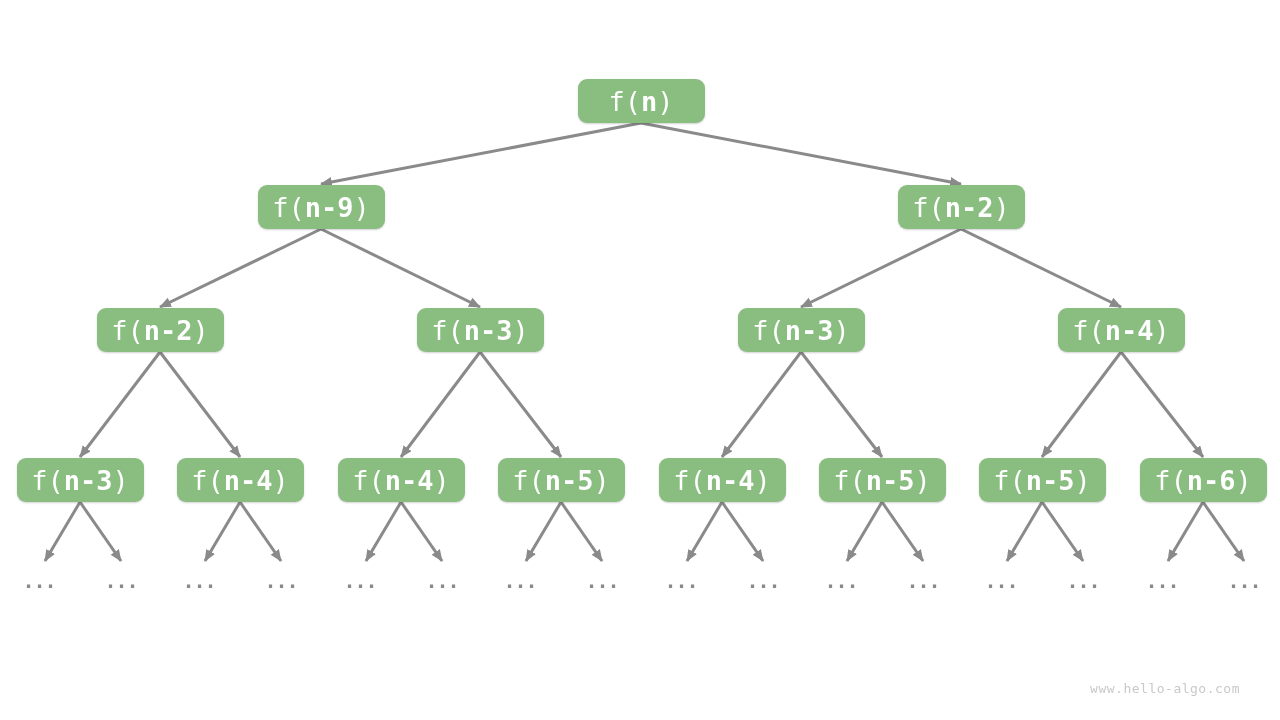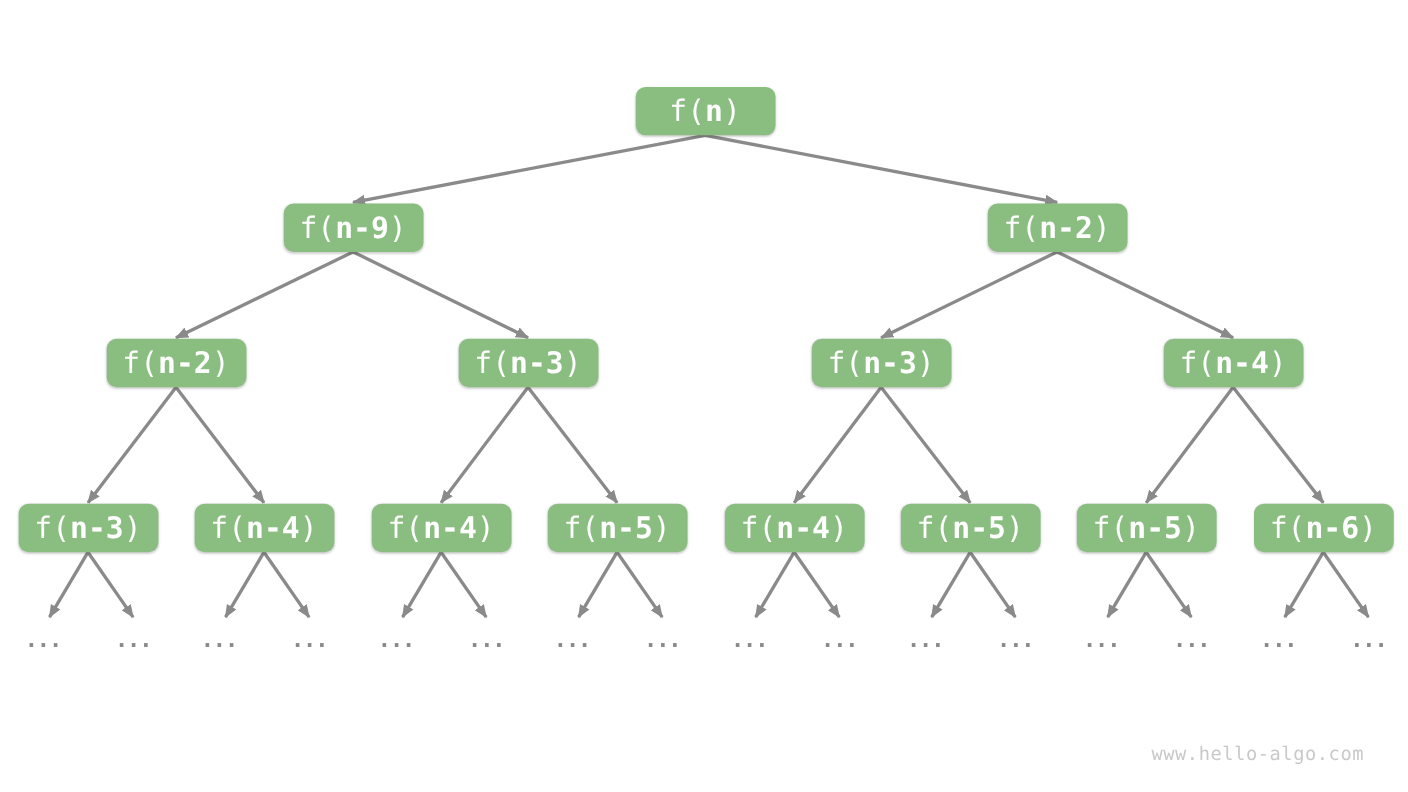--- a/index.html
+++ b/index.html
@@ -36,21 +36,21 @@
     font-size: 20px;
     letter-spacing: -1px;
     line-height: 20px;
     user-select: none;
   }
   .watermark {
     position: absolute;
     right: 40px;
     bottom: 24px;
     color: var(--wm, #c9c9c9);
-    font-size: 17px;
+    font-size: 13px;
     letter-spacing: 0.5px;
   }
 </style>
 </head>
 <body>
 
 <div class="canvas">
   <svg id="edge-layer" width="1280" height="720" viewBox="0 0 1280 720" xmlns="http://www.w3.org/2000/svg">
     <defs>
       <marker id="arrowhead" markerUnits="userSpaceOnUse" markerWidth="14" markerHeight="12" refX="11" refY="5" orient="auto">

